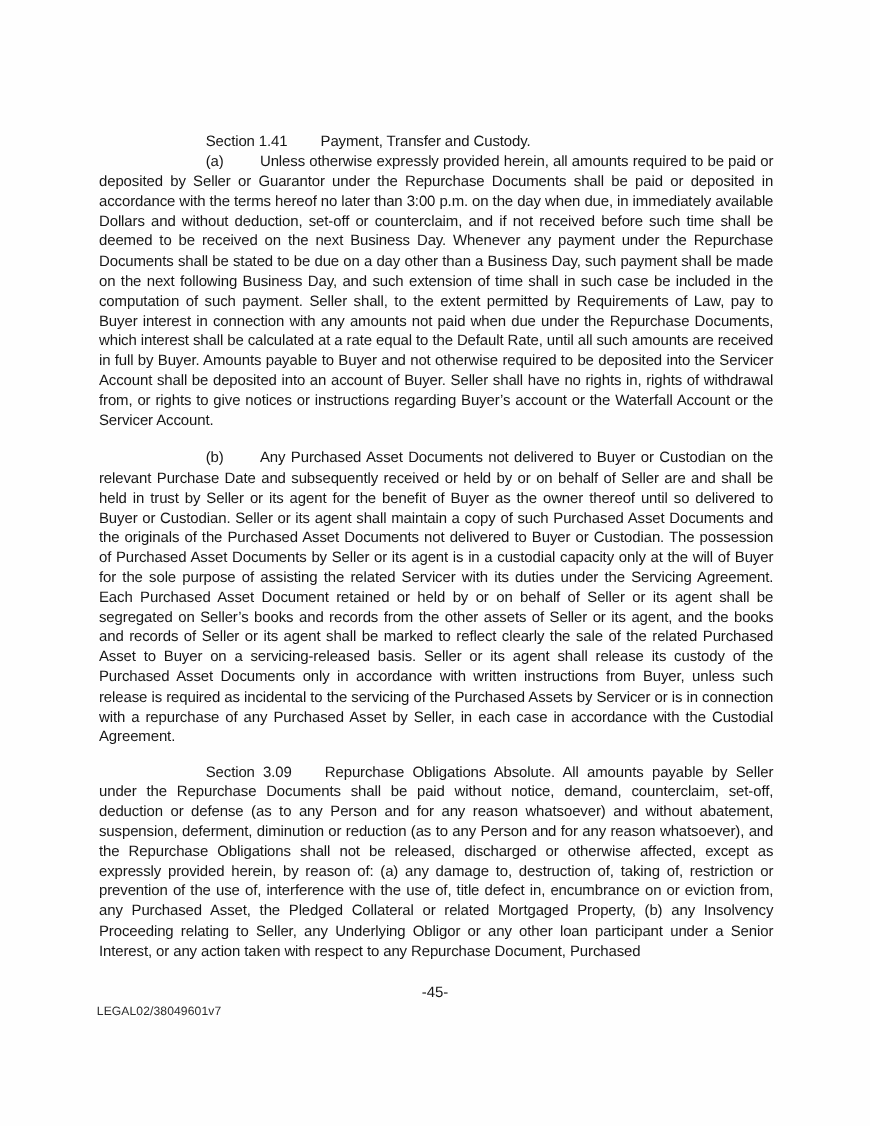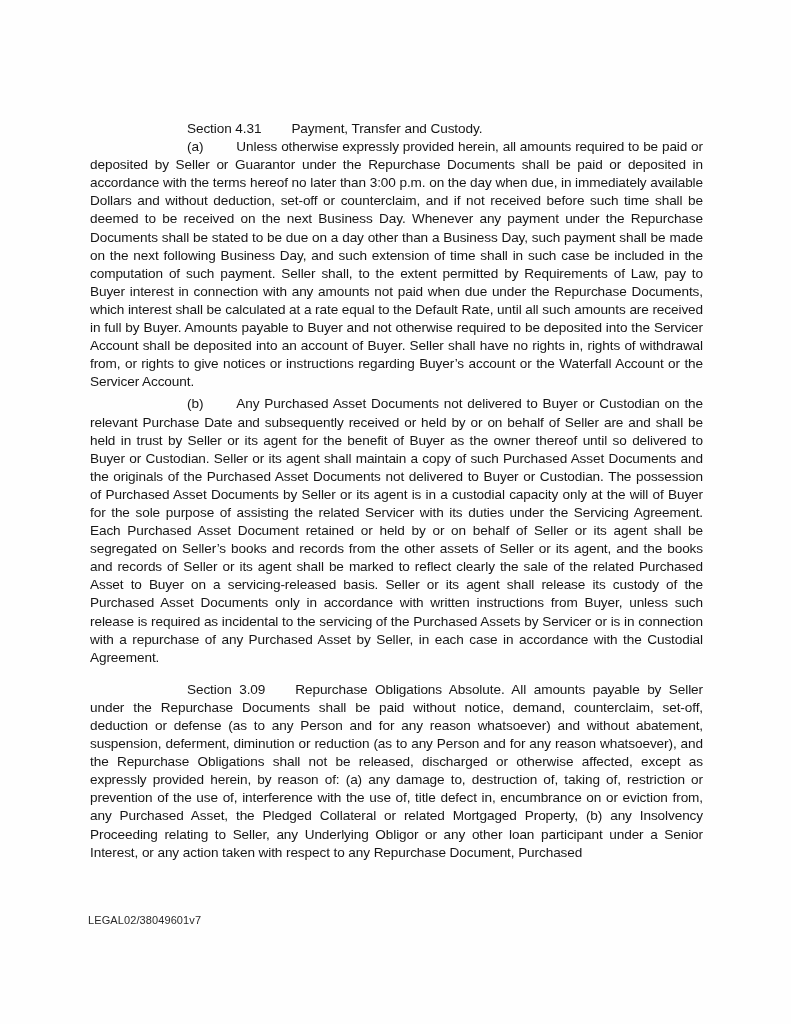--- a/index.html
+++ b/index.html
@@ -32,21 +32,21 @@
   .heading {
     margin-top: 120px;
     text-indent: 97px;
     text-align: left;
   }
   .para {
     text-align: justify;
     text-indent: 97px;
   }
   .para-a { }
-  .para-b { margin-top: 4px; }
+  .para-b { margin-top: 16px; }
   .para-309 { margin-top: 14px; }
   .tab {
     display: inline-block;
     width: 33px;
   }
   .tab-wide {
     display: inline-block;
     width: 30px;
   }
   .underlined {
@@ -69,25 +69,26 @@
     color: #2a2a2a;
     letter-spacing: 0.1px;
   }
 </style>
 </head>
 <body>
 
 <div class="page">
   <div class="content">
 
-    <p class="heading"><span>Section 4.31</span><span class="tab-wide"></span><span class="underlined">Payment, Transfer and Custody</span><span>.</span></p>
+    <p class="heading"><span>Section 1.41</span><span class="tab-wide"></span><span class="underlined">Payment, Transfer and Custody</span><span>.</span></p>
 
     <p class="para para-a"><span>(a)</span><span class="tab"></span><span>Unless otherwise expressly provided herein, all amounts required to be paid or deposited by Seller or Guarantor under the Repurchase Documents shall be paid or deposited in accordance with the terms hereof no later than 3:00 p.m. on the day when due, in immediately available Dollars and without deduction, set-off or counterclaim, and if not received before such time shall be deemed to be received on the next Business Day.  Whenever any payment under the Repurchase Documents shall be stated to be due on a day other than a Business Day, such payment shall be made on the next following Business Day, and such extension of time shall in such case be included in the computation of such payment.  Seller shall, to the extent permitted by Requirements of Law, pay to Buyer interest in connection with any amounts not paid when due under the Repurchase Documents, which interest shall be calculated at a rate equal to the Default Rate, until all such amounts are received in full by Buyer.  Amounts payable to Buyer and not otherwise required to be deposited into the Servicer Account shall be deposited into an account of Buyer.  Seller shall have no rights in, rights of withdrawal from, or rights to give notices or instructions regarding Buyer’s account or the Waterfall Account or the Servicer Account.</span></p>
 
     <p class="para para-b"><span>(b)</span><span class="tab"></span><span>Any Purchased Asset Documents not delivered to Buyer or Custodian on the relevant Purchase Date and subsequently received or held by or on behalf of Seller are and shall be held in trust by Seller or its agent for the benefit of Buyer as the owner thereof until so delivered to Buyer or Custodian.  Seller or its agent shall maintain a copy of such Purchased Asset Documents and the originals of the Purchased Asset Documents not delivered to Buyer or Custodian.  The possession of Purchased Asset Documents by Seller or its agent is in a custodial capacity only at the will of Buyer for the sole purpose of assisting the related Servicer with its duties under the Servicing Agreement.  Each Purchased Asset Document retained or held by or on behalf of Seller or its agent shall be segregated on Seller’s books and records from the other assets of Seller or its agent, and the books and records of Seller or its agent shall be marked to reflect clearly the sale of the related Purchased Asset to Buyer on a servicing-released basis.  Seller or its agent shall release its custody of the Purchased Asset Documents only in accordance with written instructions from Buyer, unless such release is required as incidental to the servicing of the Purchased Assets by Servicer or is in connection with a repurchase of any Purchased Asset by Seller, in each case in accordance with the Custodial Agreement.</span></p>
 
     <p class="para para-309"><span>Section 3.09</span><span class="tab-wide"></span><span class="underlined">Repurchase Obligations Absolute</span><span>.  All amounts payable by Seller under the Repurchase Documents shall be paid without notice, demand, counterclaim, set-off, deduction or defense (as to any Person and for any reason whatsoever) and without abatement, suspension, deferment, diminution or reduction (as to any Person and for any reason whatsoever), and the Repurchase Obligations shall not be released, discharged or otherwise affected, except as expressly provided herein, by reason of:  (a) any damage to, destruction of, taking of, restriction or prevention of the use of, interference with the use of, title defect in, encumbrance on or eviction from, any Purchased Asset, the Pledged Collateral or related Mortgaged Property, (b) any Insolvency Proceeding relating to Seller, any Underlying Obligor or any other loan participant under a Senior Interest, or any action taken with respect to any Repurchase Document, Purchased</span></p>
 
   </div>
 
+  <div class="page-number">-45-</div>
 
   <div class="doc-id">LEGAL02/38049601v7</div>
 </div>
 
 </body></html>

